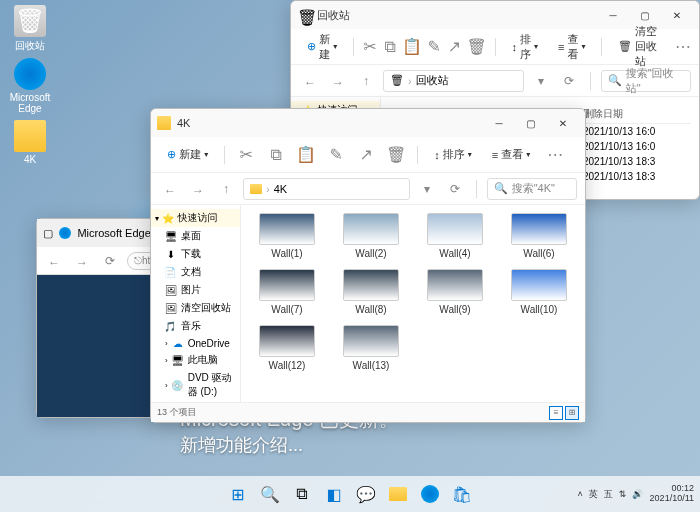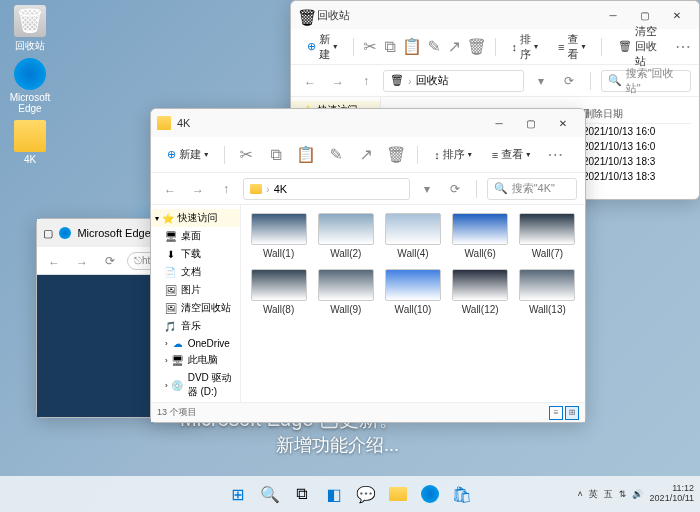--- a/index.html
+++ b/index.html
@@ -27,36 +27,36 @@
 .crumb{flex:1;display:flex;align-items:center;gap:4px;font-size:11px;padding:2px 6px;border:1px solid #ddd;border-radius:3px;height:22px;}
 .crumb .sep{color:#aaa;}
 .refresh{width:22px;}
 .searchbox{display:flex;align-items:center;border:1px solid #ddd;border-radius:3px;height:22px;padding:0 6px;font-size:11px;color:#888;gap:4px;width:90px;}
 .body-split{display:flex;height:calc(100% - 96px);}
 .sidebar{width:90px;border-right:1px solid #eee;overflow:hidden;padding:4px 0;font-size:10px;}
 .side-head{display:flex;align-items:center;gap:3px;padding:2px 4px;background:#fffbe6;cursor:pointer;}
 .side-item{display:flex;align-items:center;gap:4px;padding:2px 4px 2px 14px;cursor:pointer;}
 .si-icon{width:12px;height:12px;display:inline-flex;align-items:center;justify-content:center;font-size:10px;}
 .content{flex:1;padding:8px;overflow:auto;}
-.thumbs{display:grid;grid-template-columns:repeat(5,1fr);gap:10px 8px;}
+.thumbs{display:grid;grid-template-columns:repeat(4,1fr);gap:10px 8px;}
 .thumb{text-align:center;cursor:pointer;}
 .thumb .img{width:56px;height:32px;margin:0 auto 3px;border:1px solid #ccc;border-radius:2px;}
 .thumb .lbl{font-size:10px;color:#333;}
 .statusbar{position:absolute;bottom:0;left:0;right:0;height:20px;display:flex;align-items:center;justify-content:space-between;padding:0 6px;font-size:9px;color:#666;border-top:1px solid #eee;background:#fafafa;}
 .view-icons{display:flex;gap:2px;}
 .view-icon{width:14px;height:14px;border:1px solid #0078d4;display:flex;align-items:center;justify-content:center;font-size:8px;cursor:pointer;}
 .win-recycle{top:0;left:290px;width:410px;height:200px;}
 .win-4k{top:108px;left:150px;width:436px;height:315px;}
 .win-edge{top:218px;left:36px;width:164px;height:200px;background:#fff;}
 .edge-tab{display:flex;align-items:center;height:28px;background:#f0f0f0;padding:0 6px;font-size:11px;gap:6px;}
 .edge-bar{display:flex;align-items:center;height:28px;padding:0 6px;gap:6px;border-bottom:1px solid #ddd;}
 .edge-url{flex:1;border:1px solid #ccc;border-radius:10px;height:18px;font-size:10px;padding:0 6px;display:flex;align-items:center;color:#888;}
 .edge-body{background:#1a3a5c;height:calc(100% - 56px);}
 .bloom{position:absolute;top:190px;left:120px;width:80px;height:80px;background:radial-gradient(circle,#7bb8e0 0%,transparent 70%);border-radius:50%;}
-.welcome{position:absolute;bottom:55px;left:180px;color:#fff;font-size:20px;text-align:right;text-shadow:0 1px 3px rgba(0,0,0,0.5);}
+.welcome{position:absolute;bottom:55px;left:180px;color:#fff;font-size:20px;text-align:left;text-shadow:0 1px 3px rgba(0,0,0,0.5);}
 .welcome .l2{font-size:18px;}
 .taskbar{position:absolute;bottom:0;left:0;right:0;height:36px;background:rgba(240,244,248,0.85);backdrop-filter:blur(10px);display:flex;align-items:center;justify-content:center;}
 .task-center{display:flex;gap:4px;}
 .task-icon{width:28px;height:28px;display:flex;align-items:center;justify-content:center;cursor:pointer;border-radius:3px;font-size:16px;}
 .tray{position:absolute;right:6px;display:flex;align-items:center;gap:6px;font-size:9px;color:#333;}
 .tray-time{text-align:right;line-height:1.1;}
 .file-list{font-size:10px;}
 .file-head{display:flex;padding:2px 8px;border-bottom:1px solid #eee;color:#555;}
 .file-row{display:flex;padding:2px 8px;cursor:pointer;}
 .col-name{flex:1;}
@@ -362,17 +362,17 @@
       </div>
     <div class="task-icon" style="color:#0078d4">🛍</div>
   </div>
   <div class="tray">
     <span>˄</span>
     <span>英</span>
     <span>五</span>
     <span>⇅</span>
     <span>🔊</span>
     <div class="tray-time">
-      <div>11:12</div>
+      <div>00:12</div>
       <div>2021/10/11</div>
     </div>
   </div>
 </div>
 
 </body></html>

